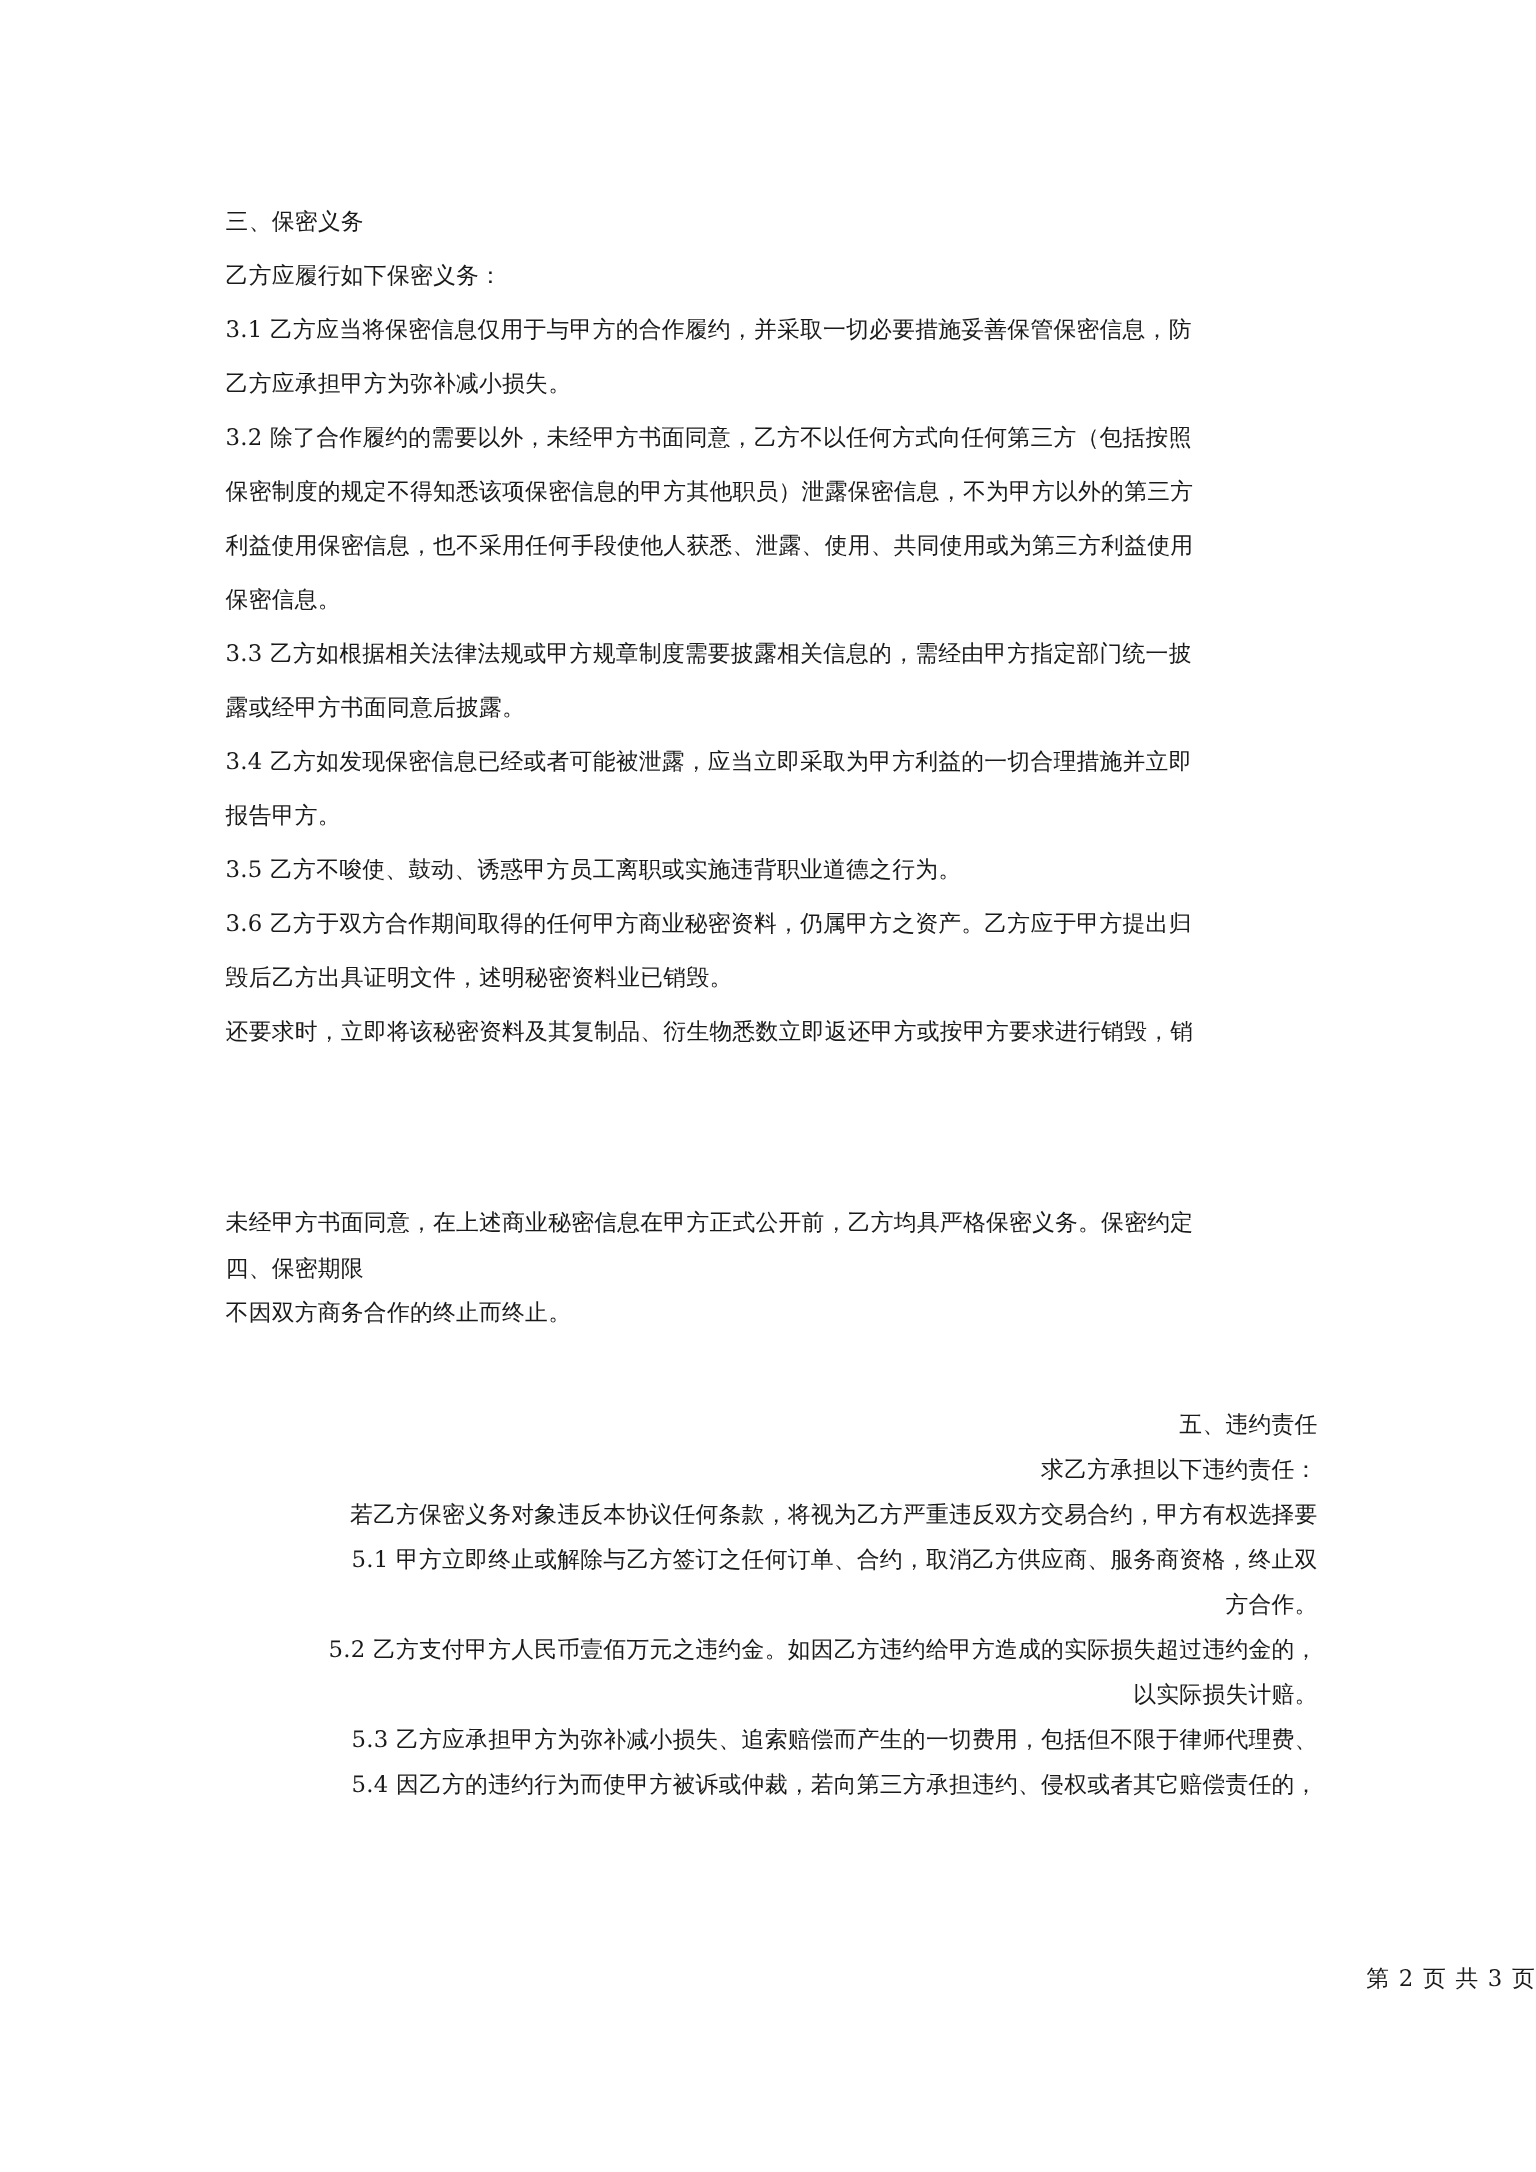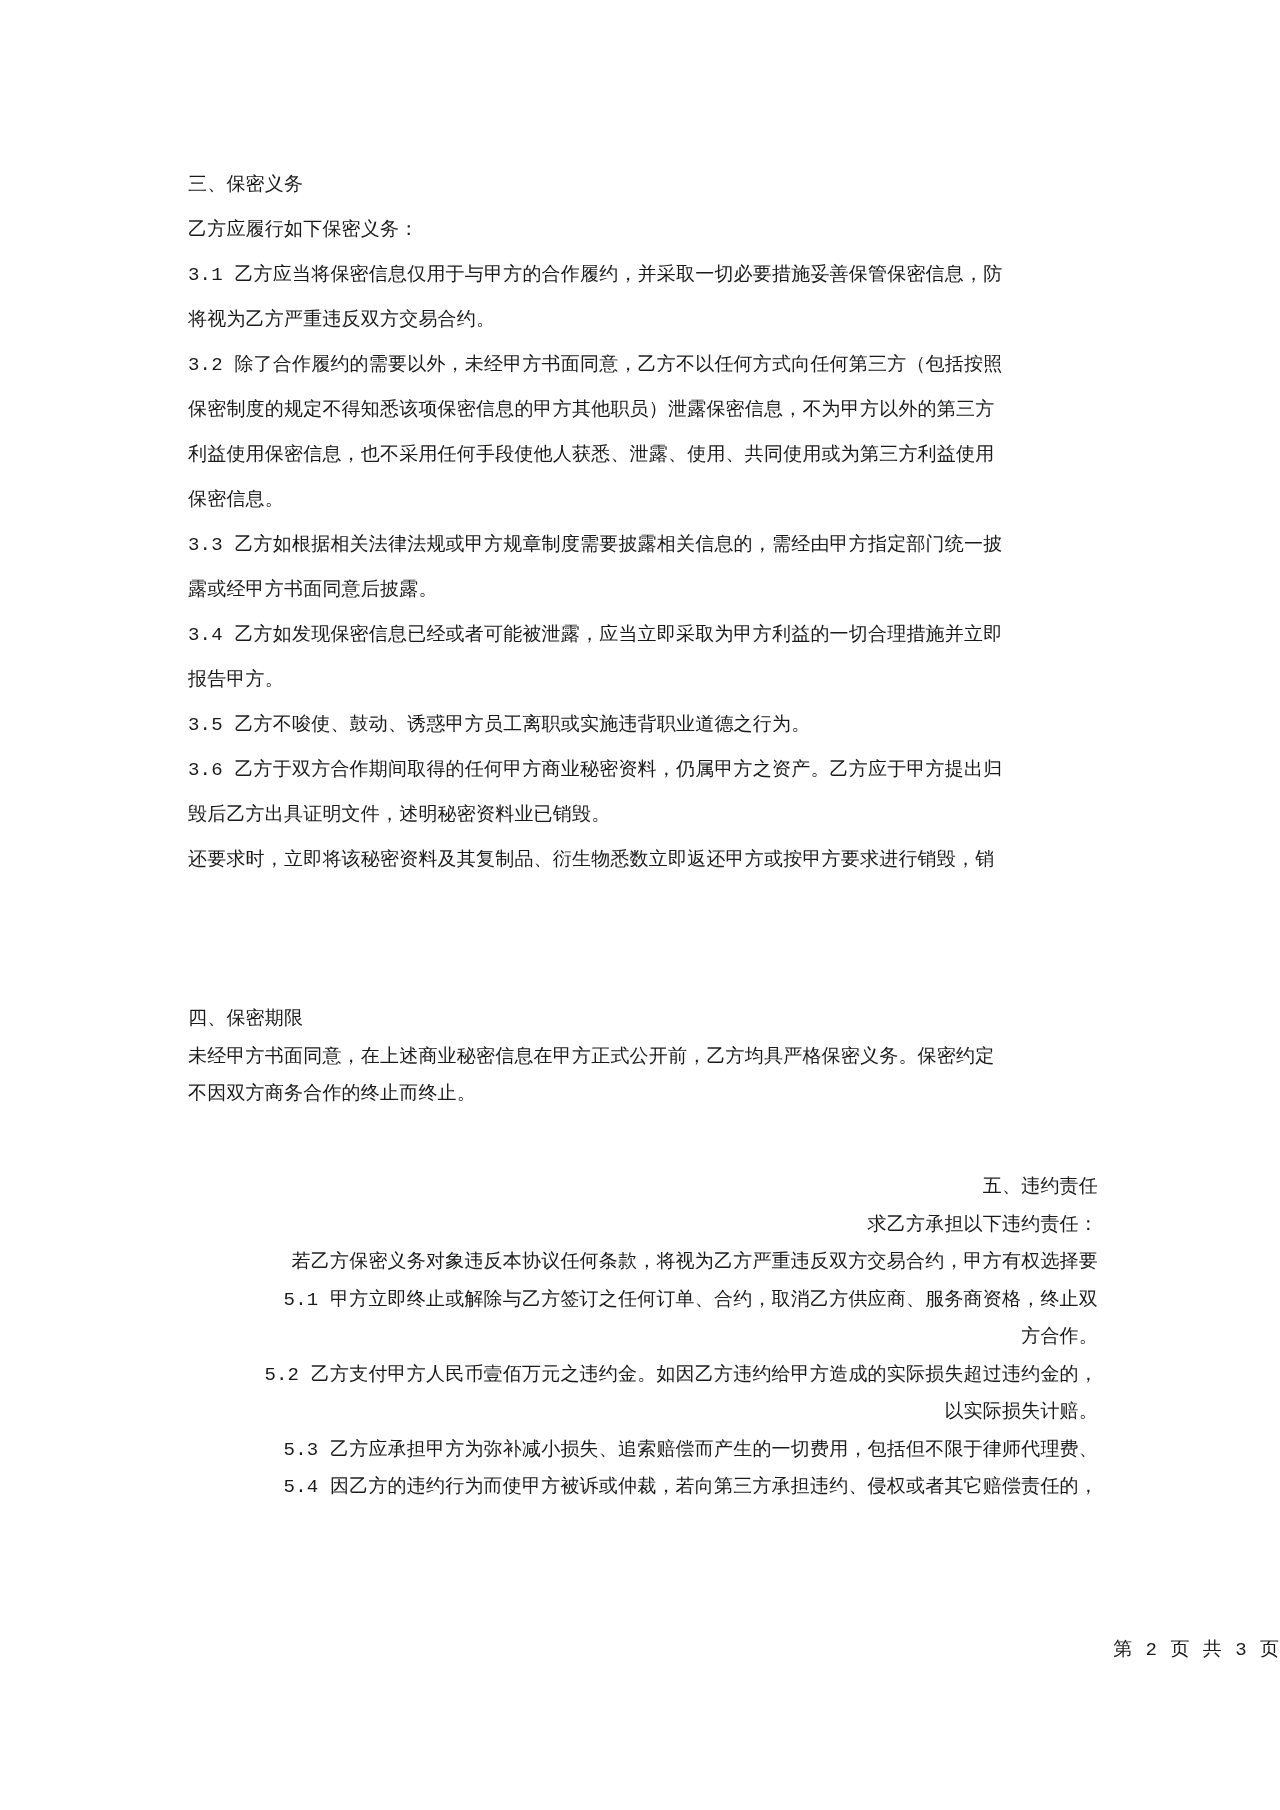--- a/index.html
+++ b/index.html
@@ -15,21 +15,20 @@
       font-family: "DejaVu Serif", "Liberation Serif", serif;
       color: #1a1a1a;
     }
     .page {
       position: absolute;
       left: 0;
       top: 0;
       width: 1280px;
       height: 1810px;
       background: #ffffff;
-      font-family: Liberation Mono, monospace;
     }
     .content {
       position: absolute;
       left: 188px;
       top: 163px;
       width: 910px;
     }
     .line {
       font-size: 19px;
       white-space: nowrap;
@@ -67,38 +66,38 @@
 </head>
 <body>
 
 <div class="page">
   <div class="content">
 
     <div class="sec3">
       <div class="line heading">三、保密义务</div>
       <div class="line">乙方应履行如下保密义务：</div>
       <div class="line">3.1 乙方应当将保密信息仅用于与甲方的合作履约，并采取一切必要措施妥善保管保密信息，防</div>
-      <div class="line">将视为乙方严重违反双方交易合约。</div>
+      <div class="line">乙方应承担甲方为弥补减小损失。</div>
       <div class="line">3.2 除了合作履约的需要以外，未经甲方书面同意，乙方不以任何方式向任何第三方（包括按照</div>
       <div class="line">保密制度的规定不得知悉该项保密信息的甲方其他职员）泄露保密信息，不为甲方以外的第三方</div>
       <div class="line">利益使用保密信息，也不采用任何手段使他人获悉、泄露、使用、共同使用或为第三方利益使用</div>
       <div class="line">保密信息。</div>
       <div class="line">3.3 乙方如根据相关法律法规或甲方规章制度需要披露相关信息的，需经由甲方指定部门统一披</div>
       <div class="line">露或经甲方书面同意后披露。</div>
       <div class="line">3.4 乙方如发现保密信息已经或者可能被泄露，应当立即采取为甲方利益的一切合理措施并立即</div>
       <div class="line">报告甲方。</div>
       <div class="line">3.5 乙方不唆使、鼓动、诱惑甲方员工离职或实施违背职业道德之行为。</div>
       <div class="line">3.6 乙方于双方合作期间取得的任何甲方商业秘密资料，仍属甲方之资产。乙方应于甲方提出归</div>
       <div class="line">毁后乙方出具证明文件，述明秘密资料业已销毁。</div>
       <div class="line">还要求时，立即将该秘密资料及其复制品、衍生物悉数立即返还甲方或按甲方要求进行销毁，销</div>
     </div>
 
     <div class="sec4">
+      <div class="line">未经甲方书面同意，在上述商业秘密信息在甲方正式公开前，乙方均具严格保密义务。保密约定</div>
       <div class="line heading">四、保密期限</div>
-      <div class="line">未经甲方书面同意，在上述商业秘密信息在甲方正式公开前，乙方均具严格保密义务。保密约定</div>
       <div class="line">不因双方商务合作的终止而终止。</div>
     </div>
 
     <div class="sec5">
       <div class="line heading">五、违约责任</div>
       <div class="line">求乙方承担以下违约责任：</div>
       <div class="line">若乙方保密义务对象违反本协议任何条款，将视为乙方严重违反双方交易合约，甲方有权选择要</div>
       <div class="line">5.1 甲方立即终止或解除与乙方签订之任何订单、合约，取消乙方供应商、服务商资格，终止双</div>
       <div class="line">方合作。</div>
       <div class="line">5.2 乙方支付甲方人民币壹佰万元之违约金。如因乙方违约给甲方造成的实际损失超过违约金的，</div>

